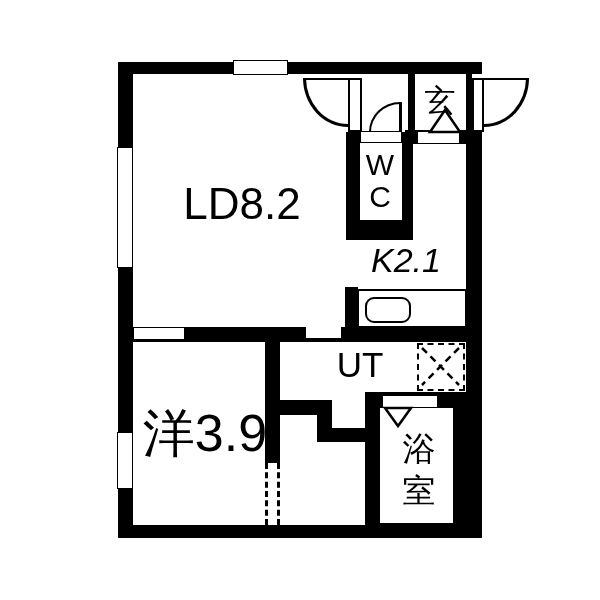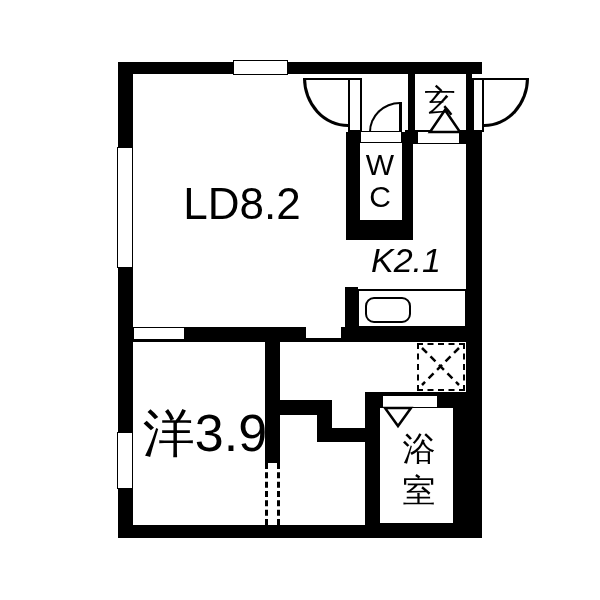--- a/index.html
+++ b/index.html
@@ -83,17 +83,18 @@
   </svg>
   <svg width="32" height="22" style="left:382px;top:406px;">
     <polygon points="3,2 29,2 16,20" fill="#fff" stroke="#000" stroke-width="2.5"></polygon>
   </svg>
 
   <div class="lbl" style="left:242px;top:204px;font-size:44px;">LD8.2</div>
   <div class="lbl" style="left:406px;top:260px;font-size:34px;font-style:italic;">K2.1</div>
   <div class="lbl" style="left:380px;top:181px;font-size:30px;">W
 C</div>
   <div class="lbl" style="left:440px;top:101px;font-size:31px;">玄</div>
+  <div class="lbl" style="left:360px;top:365px;font-size:35px;">UT</div>
   <div class="lbl" style="left:205px;top:433px;font-size:52px;">洋3.9</div>
   <div class="lbl" style="left:419px;top:470px;font-size:33px;line-height:1.27;">浴
 室</div>
 
 </div>
 
 </body></html>

